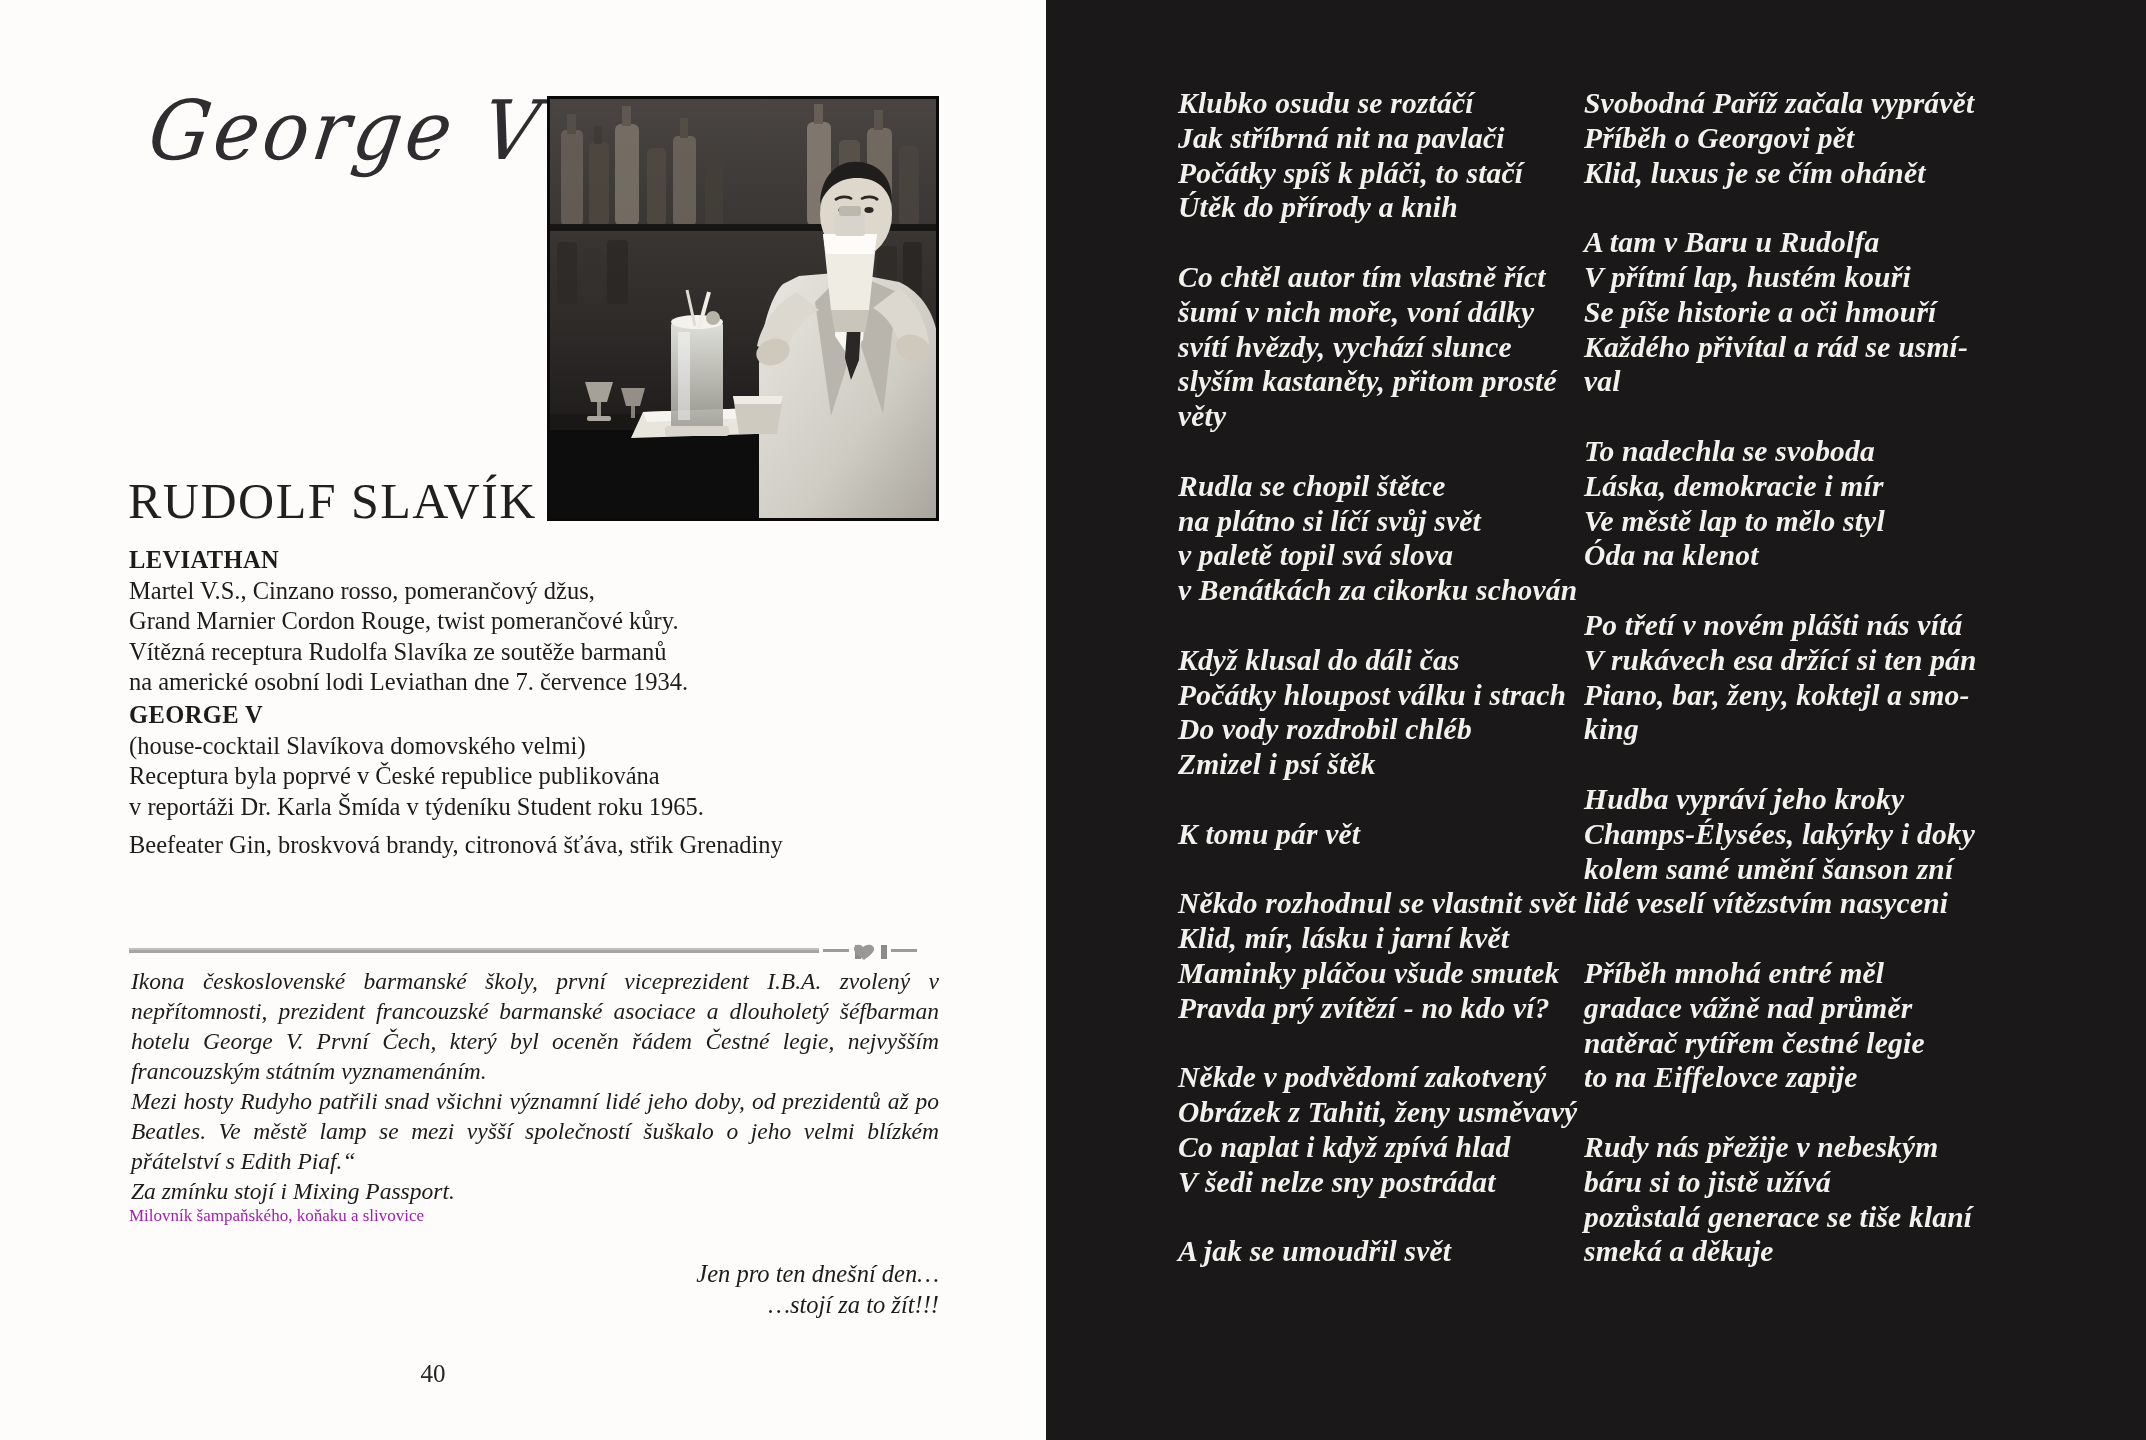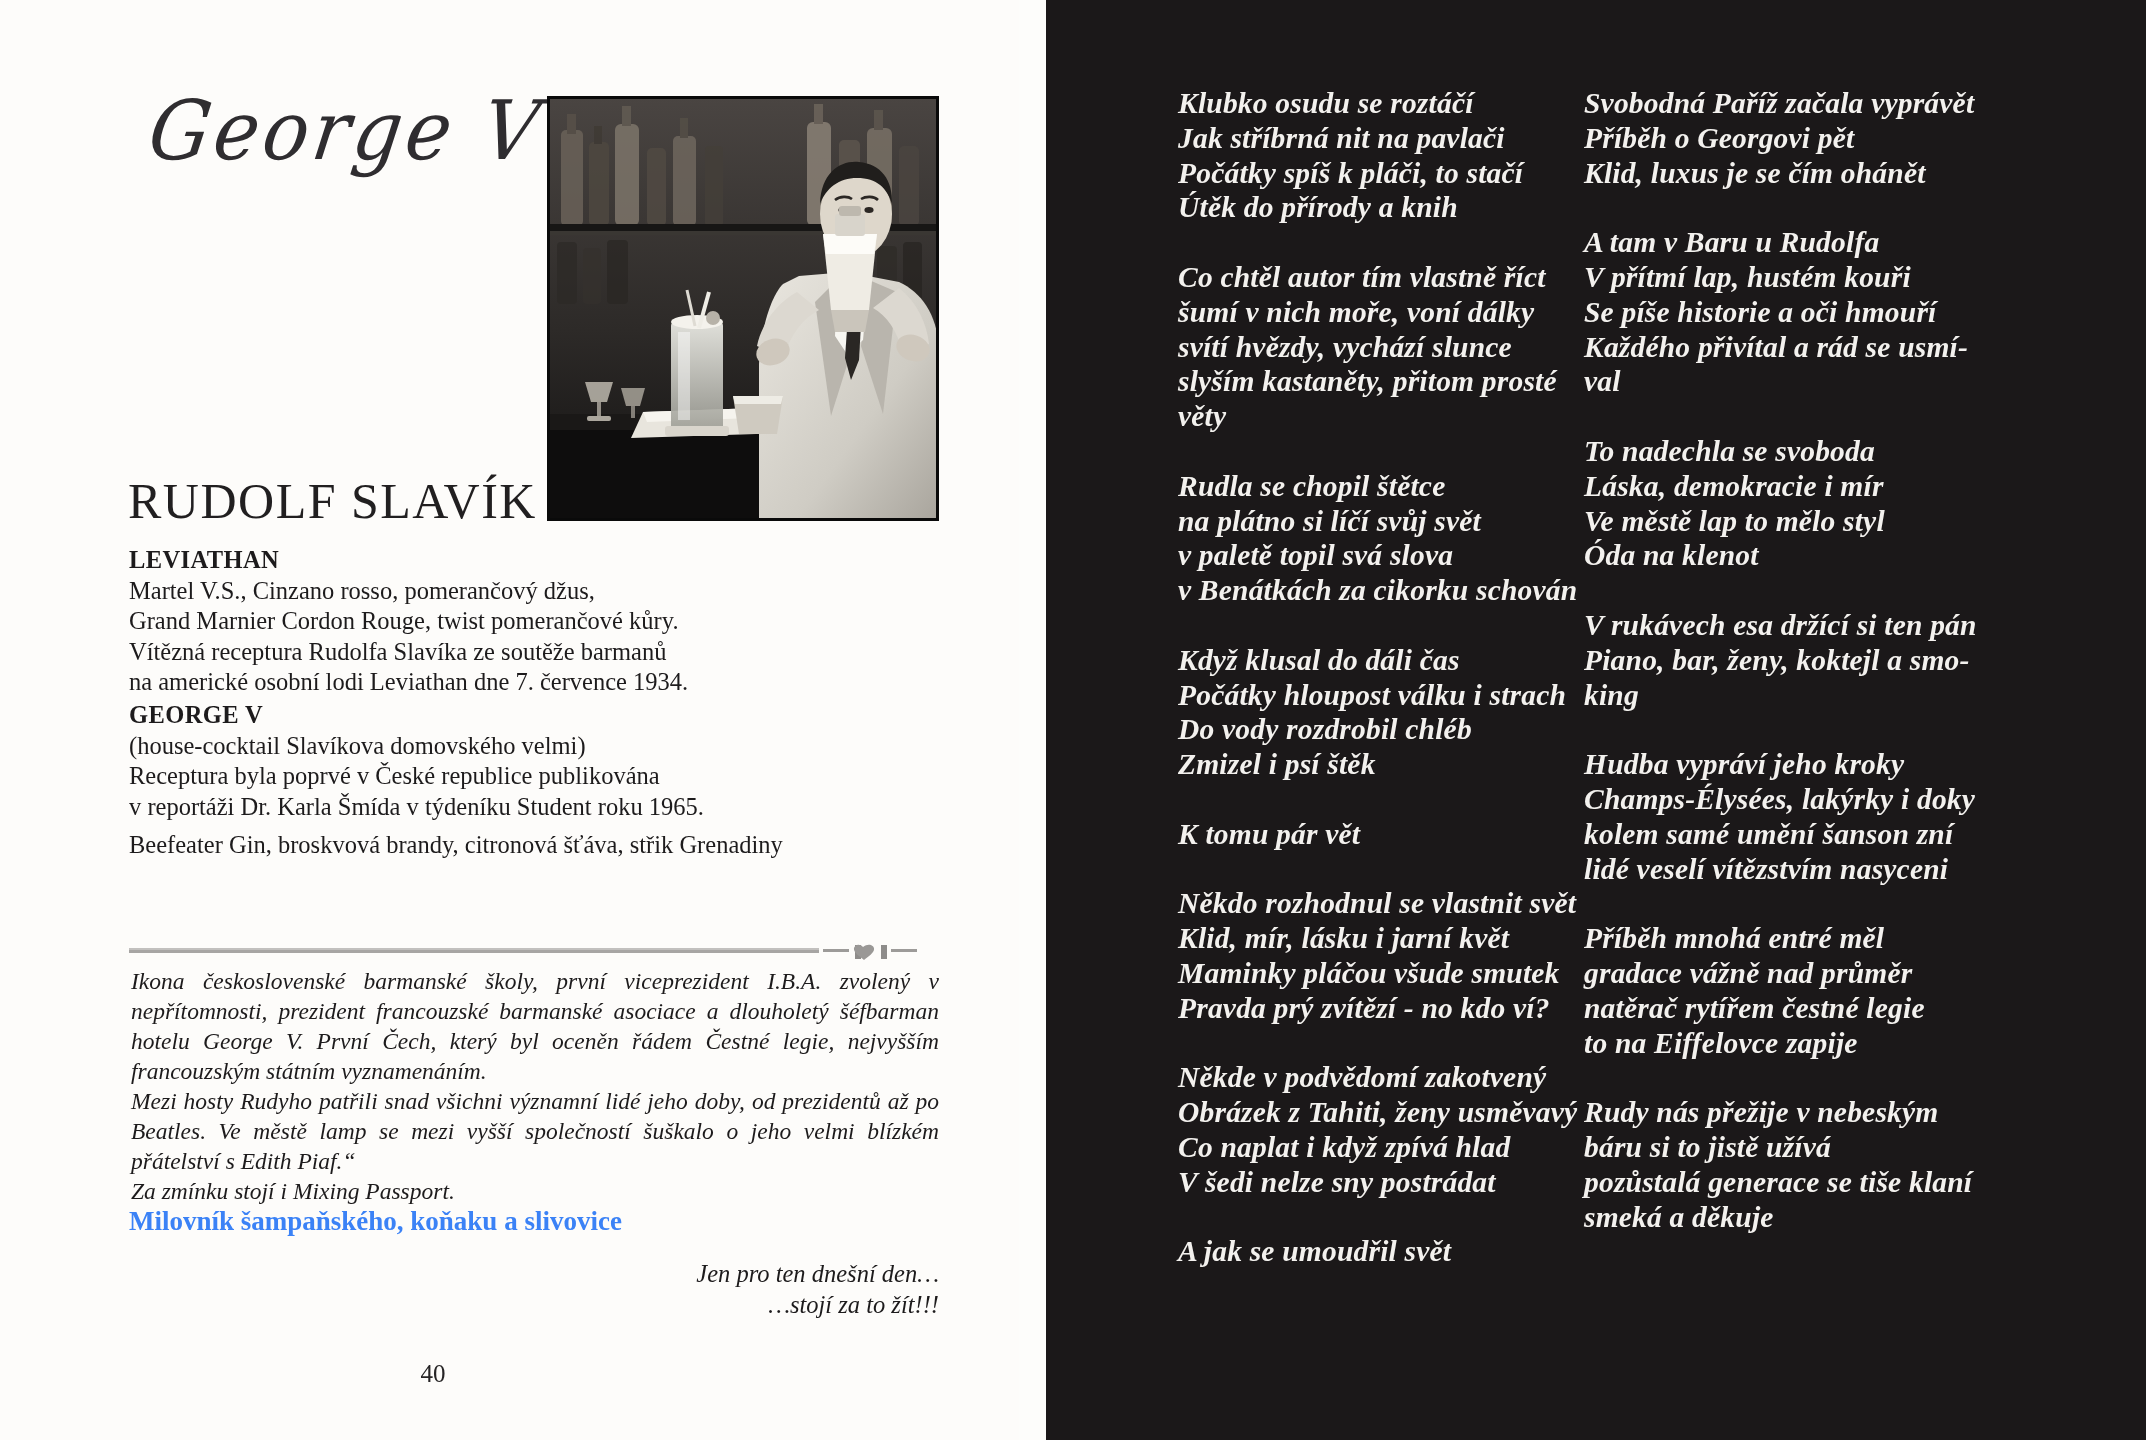--- a/index.html
+++ b/index.html
@@ -101,23 +101,22 @@
     line-height: 30px;
     color: #1d1b1c;
   }
   #bio .just { text-align: justify; }
   #bio .p2 { margin-top: 0px; }
 
   #lover-line {
     position: absolute;
     left: 129px;
     top: 1206px;
-    font-size: 27px;
-    color: #3b82f6;
-    font-weight: bold;
+    font-size: 17px;
+    color: #a21caf;
   }
 
   #closing {
     position: absolute;
     left: 439px;
     top: 1258px;
     width: 500px;
     text-align: right;
     font-size: 24.5px;
     line-height: 31px;
@@ -398,20 +397,21 @@
           <div class="verse">Každého přivítal a rád se usmí-</div>
           <div class="verse">val</div>
         </div>
         <div class="stanza">
           <div class="verse">To nadechla se svoboda</div>
           <div class="verse">Láska, demokracie i mír</div>
           <div class="verse">Ve městě lap to mělo styl</div>
           <div class="verse">Óda na klenot</div>
         </div>
         <div class="stanza">
+          <div class="verse">Po třetí v novém plášti nás vítá</div>
           <div class="verse">V rukávech esa držící si ten pán</div>
           <div class="verse">Piano, bar, ženy, koktejl a smo-</div>
           <div class="verse">king</div>
         </div>
         <div class="stanza">
           <div class="verse">Hudba vypráví jeho kroky</div>
           <div class="verse">Champs-Élysées, lakýrky i doky</div>
           <div class="verse">kolem samé umění šanson zní</div>
           <div class="verse">lidé veselí vítězstvím nasyceni</div>
         </div>

